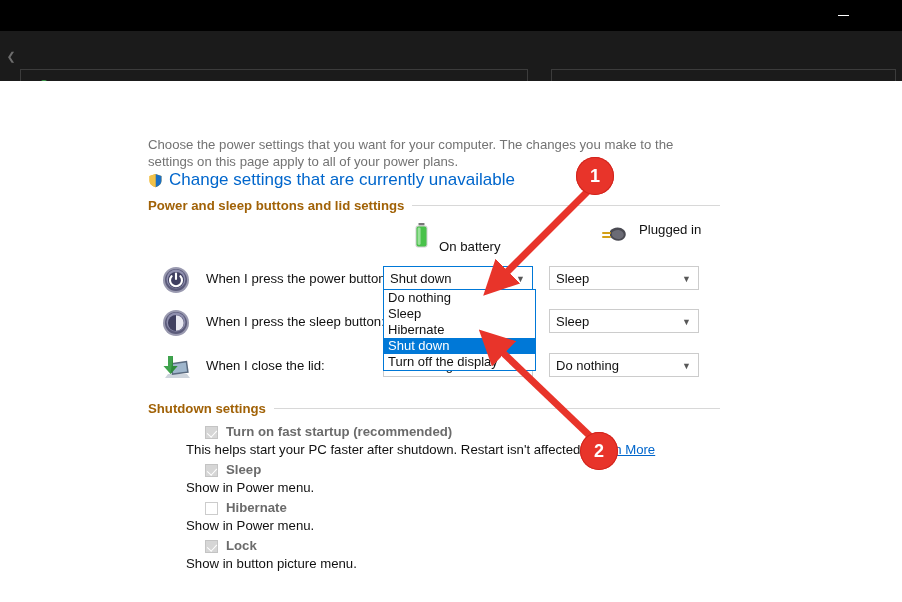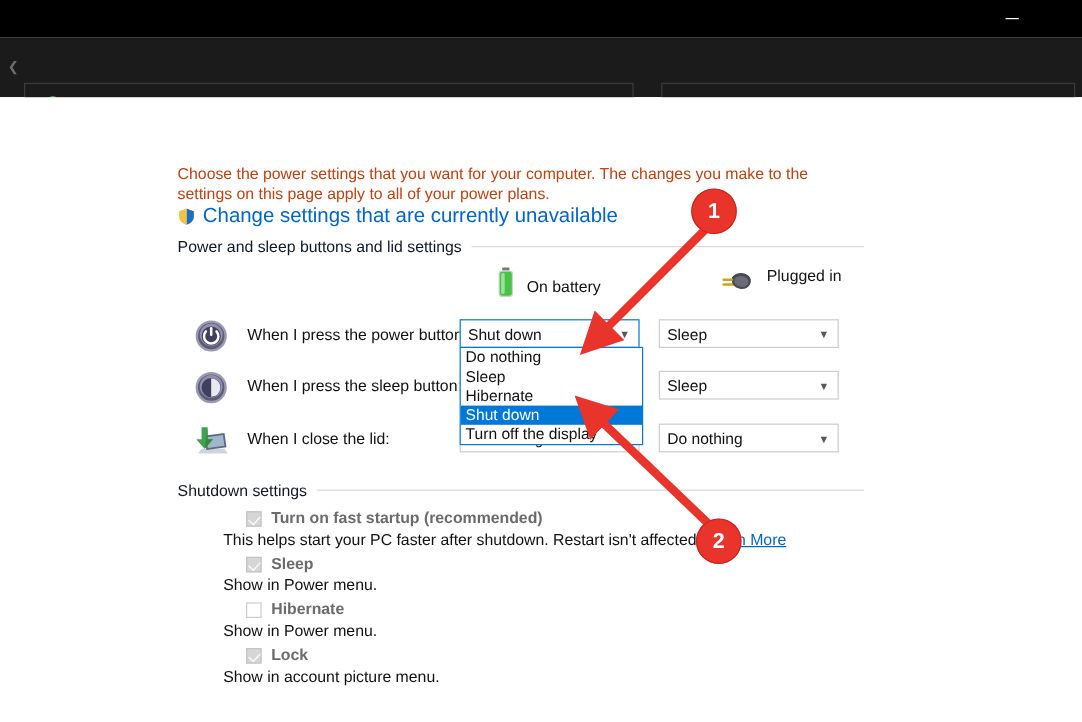--- a/index.html
+++ b/index.html
@@ -67,39 +67,39 @@
     position:absolute; left:0; top:81px; width:902px; height:521px;
     background:#ffffff;
   }
   #page-title {
     position:absolute; left:148px; top:27px;
     color:#003399; font-size:17px; font-weight:400;
     letter-spacing:0.1px;
   }
   #intro {
     position:absolute; left:148px; top:55px; width:560px;
-    color:#c2410c; font-size:13.2px; line-height:17px;
+    color:#737373; font-size:13.2px; line-height:17px;
   }
   #uac-link-row {
     position:absolute; left:148px; top:89px;
     display:flex; align-items:center;
   }
   #shield-icon { width:15px; height:15px; margin-right:6px; position:relative; flex:none; }
   #uac-link { color:#0066cc; font-size:17px; }
 
   
   .group-header {
     position:absolute; left:148px; display:flex; align-items:center; width:572px;
   }
-  .group-header .gh-label { color:#0f172a; font-size:13.2px; white-space:nowrap; }
+  .group-header .gh-label { color:#a16207; font-size:13.2px; white-space:nowrap;font-weight:bold; }
   .group-header .gh-rule { flex:1; height:1px; background:#d8d8d8; margin-left:8px; }
 
   
   #col-battery {
-    position:absolute; left:413px; top:141px; display:flex; align-items:center;
+    position:absolute; left:413px; top:141px; display:flex; align-items:flex-end;
   }
   #col-plugged {
     position:absolute; left:600px; top:141px; display:flex; align-items:flex-start;
   }
   .col-label { color:#111111; font-size:13.2px; margin-left:9px; }
 
   
   .setting-row { position:absolute; left:148px; width:572px; height:30px; }
   .row-icon { position:absolute; left:14px; top:0px; width:28px; height:28px; }
   .row-label {
@@ -336,21 +336,21 @@
   <div class="chk-row" style="top:419px;">
     <span class="chk unchecked"></span>
     <span class="chk-label">Hibernate</span>
   </div>
   <div class="chk-desc" style="top:437px;">Show in Power menu.</div>
 
   <div class="chk-row" style="top:457px;">
     <span class="chk checked"></span>
     <span class="chk-label">Lock</span>
   </div>
-  <div class="chk-desc" style="top:475px;">Show in account picture menu.</div>
+  <div class="chk-desc" style="top:475px;">Show in button picture menu.</div>
 
 </div>
 
 <div id="dropdown-list">
   <div class="dd-item">Do nothing</div>
   <div class="dd-item">Sleep</div>
   <div class="dd-item">Hibernate</div>
   <div class="dd-item selected">Shut down</div>
   <div class="dd-item">Turn off the display</div>
 </div>

